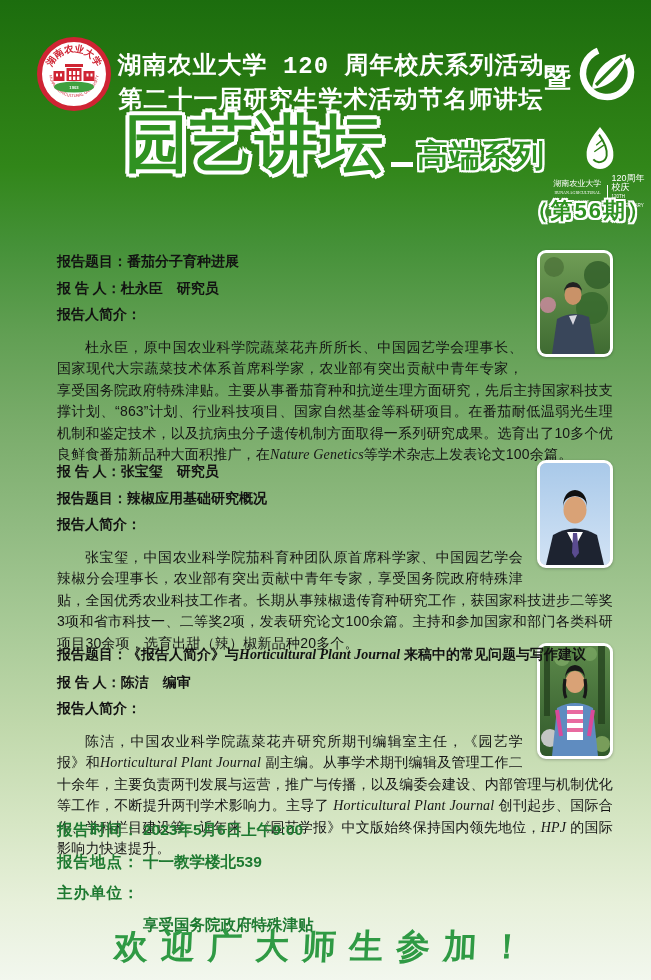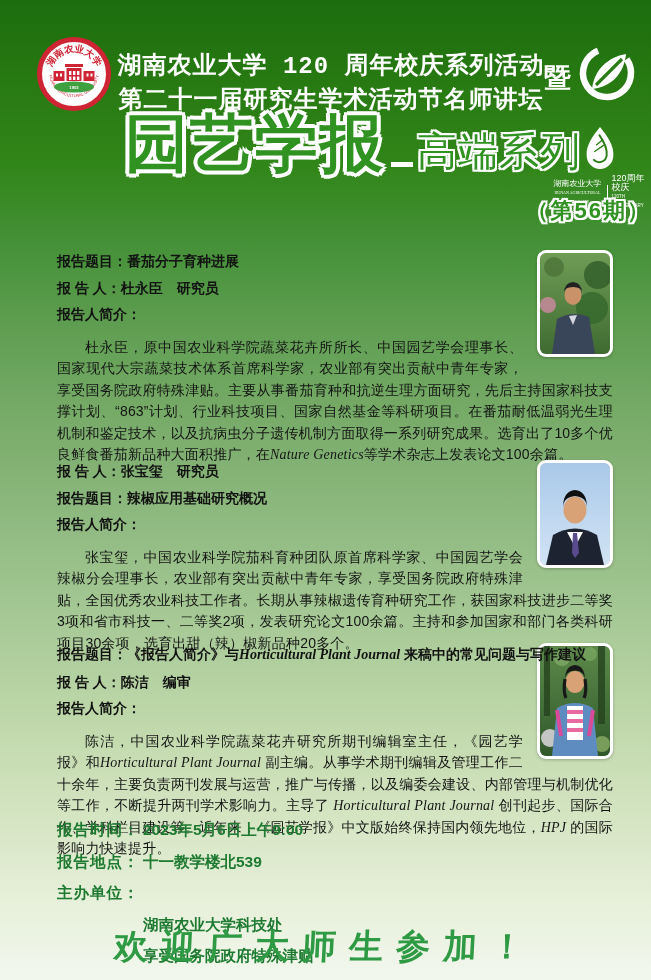--- a/index.html
+++ b/index.html
@@ -28,21 +28,21 @@
     position:absolute;left:125px;top:112px;display:flex;align-items:flex-end;
   }
   .title-main{
     font-size:63px;font-weight:bold;color:#2f9221;letter-spacing:2px;
     line-height:1;padding-bottom:4px;
     text-shadow:4px 0 0 #fff,-4px 0 0 #fff,0 4px 0 #fff,0 -4px 0 #fff,
       3px 3px 0 #fff,-3px 3px 0 #fff,3px -3px 0 #fff,-3px -3px 0 #fff;
   }
   .title-dash{width:22px;height:5px;background:#ffffff;margin:0 4px 12px 6px;}
   .title-sub{
-    font-size:40px;font-weight:normal;color:#2f9221;letter-spacing:1px;
+    font-size:31px;font-weight:bold;color:#2f9221;letter-spacing:1px;
     line-height:1;padding-bottom:8px;
     text-shadow:2px 0 0 #fff,-2px 0 0 #fff,0 2px 0 #fff,0 -2px 0 #fff,
       2px 2px 0 #fff,-2px 2px 0 #fff,2px -2px 0 #fff,-2px -2px 0 #fff;
   }
   .anniv{position:absolute;left:552px;top:126px;width:96px;text-align:center;color:#fff;}
   .anniv svg{display:block;margin:0 auto;}
   .anniv-text{display:flex;align-items:center;justify-content:center;gap:4px;margin-top:4px;}
   .anniv-cn{font-family:"Liberation Serif",serif;font-size:8px;line-height:9px;}
   .anniv-cn .en{font-size:4px;display:block;letter-spacing:0;}
   .anniv-bar{width:1px;height:14px;background:#ffffff;}
@@ -130,21 +130,21 @@
     <svg width="65" height="65" viewBox="0 0 65 65">
       <g transform="rotate(-35 32 33)">
         <circle cx="32" cy="33" r="24" fill="none" stroke="#ffffff" stroke-width="6.5" stroke-dasharray="118 33"></circle>
       </g>
       <path d="M17,49 C19,30 33,17 51,14 C49,34 36,47 17,49 Z" fill="#ffffff"></path>
       <path d="M21,45 L47,19" stroke="#2a7d15" stroke-width="3.2" fill="none"></path>
     </svg>
   </div>
 
   <div class="title-row">
-    <span class="title-main">园艺学报</span>
+    <span class="title-main">园艺讲坛</span>
     <span class="title-dash"></span>
     <span class="title-sub">高端系列</span>
   </div>
 
   <div class="anniv">
     <svg width="40" height="44" viewBox="0 0 42 46">
       <path d="M21,1 C28,10 36,20 35,31 A14,14 0 1 1 7,31 C6,20 14,10 21,1 Z" fill="#ffffff"></path>
       <path d="M20,9 C25,16 29,23 28,31 A8,8 0 0 1 14,35" stroke="#2a7d15" stroke-width="2" fill="none"></path>
       <path d="M17,20 L24,14 M15,27 L25,20" stroke="#2a7d15" stroke-width="1.4" fill="none"></path>
     </svg>
@@ -270,23 +270,19 @@
     </div>
     <div class="f-row">
       <span class="f-lab">报告地点：</span>
       <span class="f-val">十一教学楼北539</span>
     </div>
     <div class="f-row">
       <span class="f-lab">主办单位：</span>
     </div>
     <div class="f-row">
       <span class="f-lab"></span>
-      <span class="f-val">湖南农业大学科技处</span>
-    </div>
-    <div class="f-row">
-      <span class="f-lab"></span>
       <span class="f-val">享受国务院政府特殊津贴</span>
     </div>
   </div>
 
   <div class="welcome">欢迎广大师生参加！</div>
 
 </div>
 
 </body></html>

